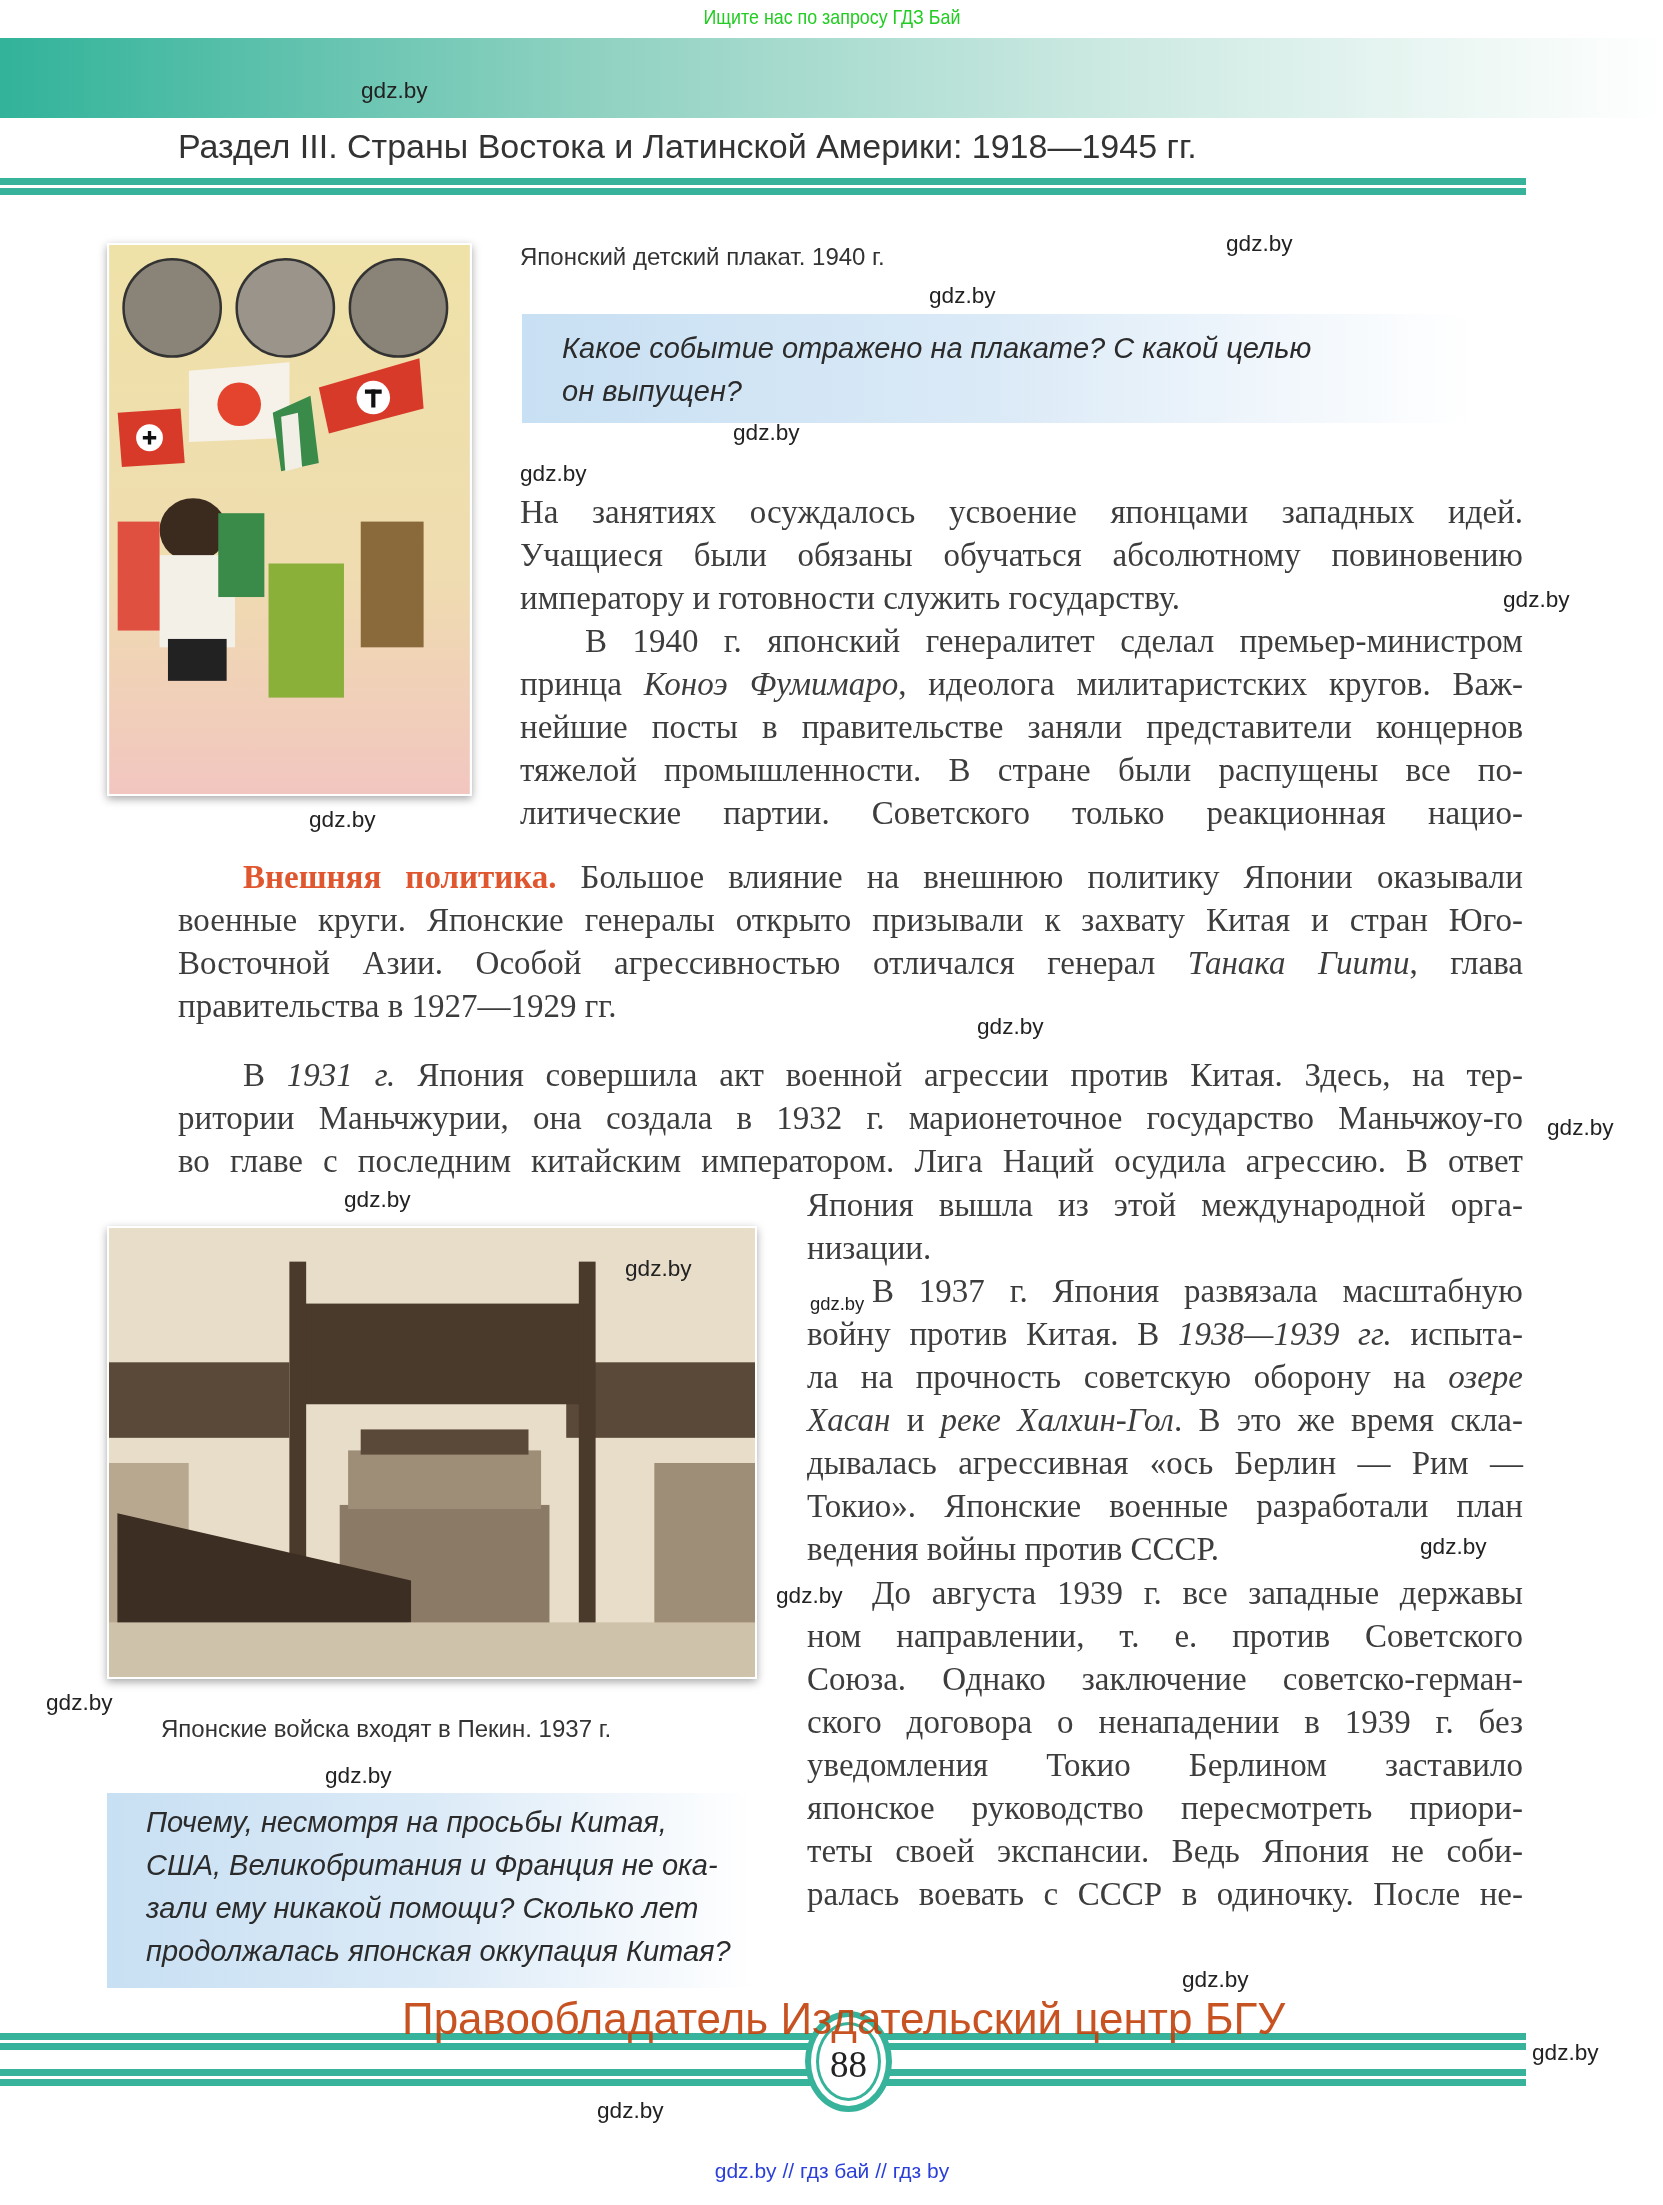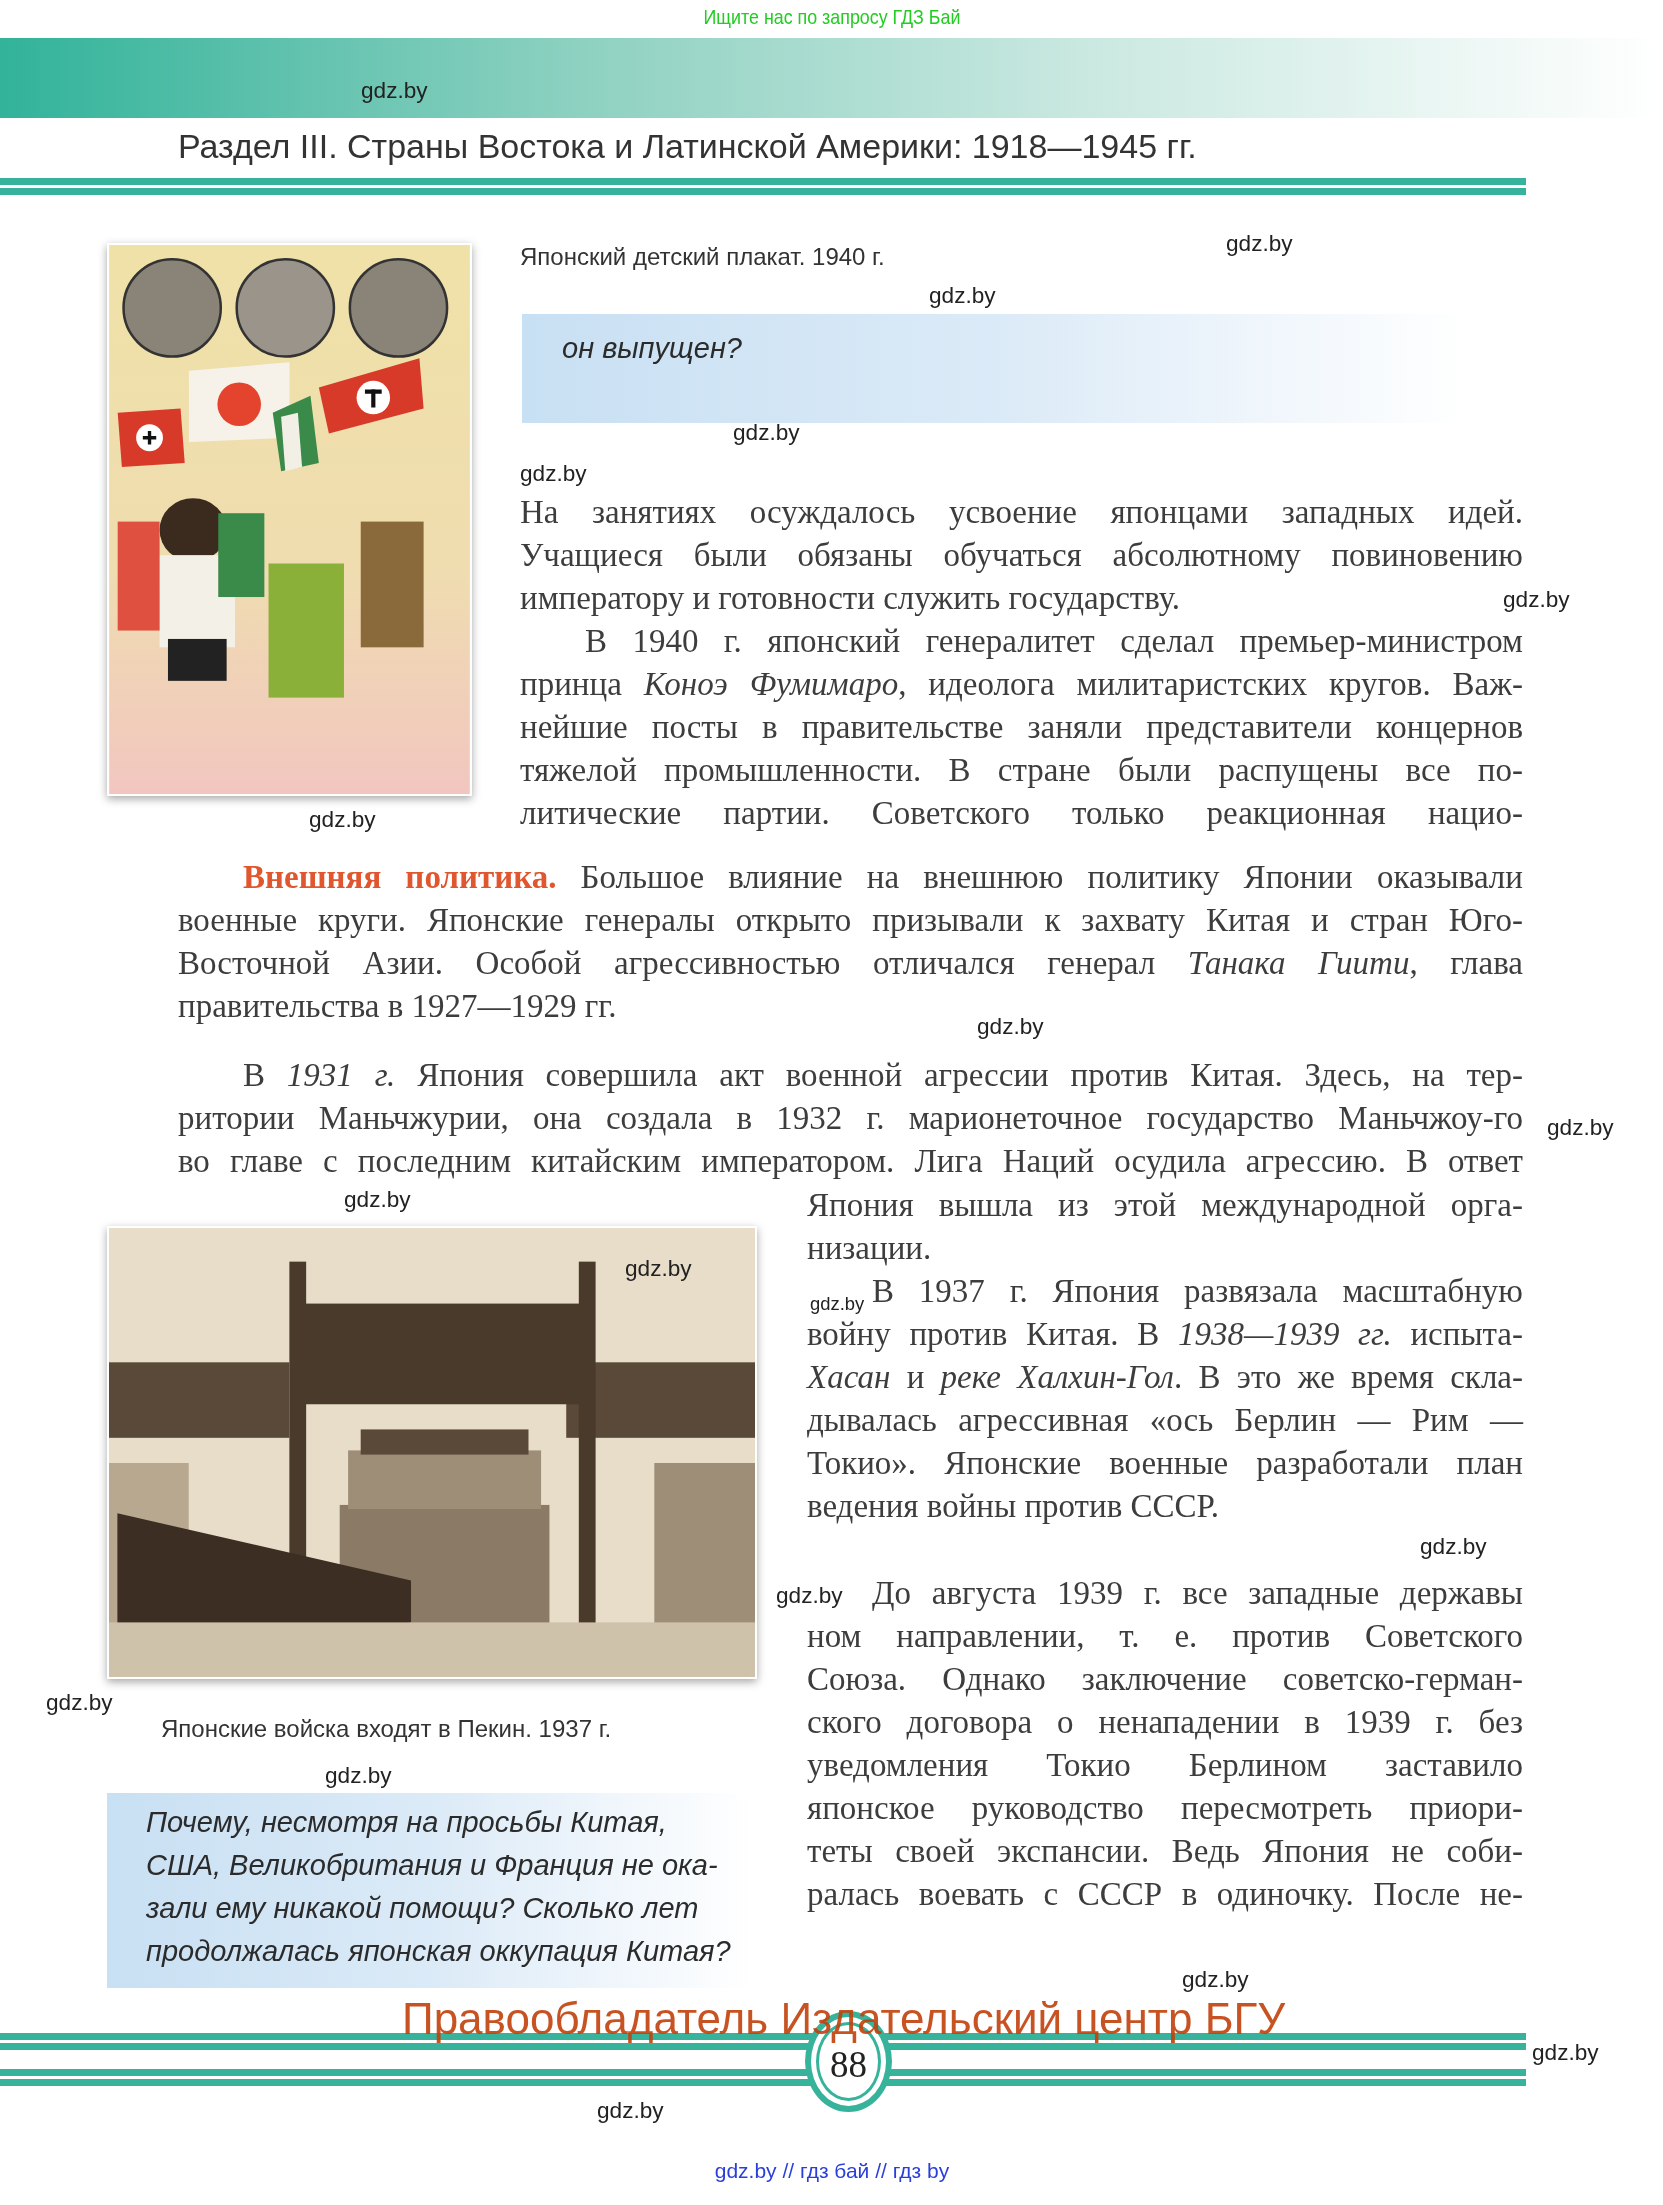--- a/index.html
+++ b/index.html
@@ -113,20 +113,21 @@
     <rect x="130" y="320" width="55" height="100" fill="#3a8a4a"></rect>
   </svg>
 </div>
 <div class="wm" style="left:309px;top:809px;">gdz.by</div>
 
 <div class="abs caption" style="left:520px;top:243px;">Японский детский плакат. 1940 г.</div>
 <div class="wm" style="left:1226px;top:233px;">gdz.by</div>
 <div class="wm" style="left:929px;top:285px;">gdz.by</div>
 
 <div class="abs question" style="left:522px;top:314px;width:948px;height:109px;padding:13.4px 0 0 40px;">
+  <div>Какое событие отражено на плакате? С какой целью</div>
   <div>он выпущен?</div>
 </div>
 <div class="wm" style="left:733px;top:422px;">gdz.by</div>
 <div class="wm" style="left:520px;top:463px;">gdz.by</div>
 
 <div class="abs para" style="left:520px;top:491px;width:1003px;">
   <span class="line">На занятиях осуждалось усвоение японцами западных идей.</span>
   <span class="line">Учащиеся были обязаны обучаться абсолютному повиновению</span>
   <span class="line last">императору и готовности служить государству.</span>
 </div>
@@ -176,20 +177,21 @@
     <path d="M10 340 L360 420 L360 470 L10 520 Z" fill="#3c2e22"></path>
     <rect x="0" y="470" width="770" height="65" fill="#cfc2aa"></rect>
   </svg>
 </div>
 <div class="wm" style="left:625px;top:1258px;">gdz.by</div>
 
 <div class="wm" style="left:810px;top:1295px;font-size:18.4px;">gdz.by</div>
 <div class="abs para" style="left:807px;top:1270px;width:716px;">
   <span class="line" style="padding-left:65px;">В 1937 г. Япония развязала масштабную</span>
   <span class="line"><span>войну против Китая. В </span><i>1938—1939 гг.</i><span> испыта-</span></span>
+  <span class="line"><span>ла на прочность советскую оборону на </span><i>озере</i></span>
   <span class="line"><i>Хасан</i><span> и </span><i>реке Халхин-Гол</i><span>. В это же время скла-</span></span>
   <span class="line">дывалась агрессивная «ось Берлин — Рим —</span>
   <span class="line">Токио». Японские военные разработали план</span>
   <span class="line last">ведения войны против СССР.</span>
 </div>
 <div class="wm" style="left:1420px;top:1536px;">gdz.by</div>
 
 <div class="wm" style="left:776px;top:1585px;">gdz.by</div>
 <div class="abs para" style="left:807px;top:1572px;width:716px;">
   <span class="line" style="padding-left:65px;">До августа 1939 г. все западные державы</span>

